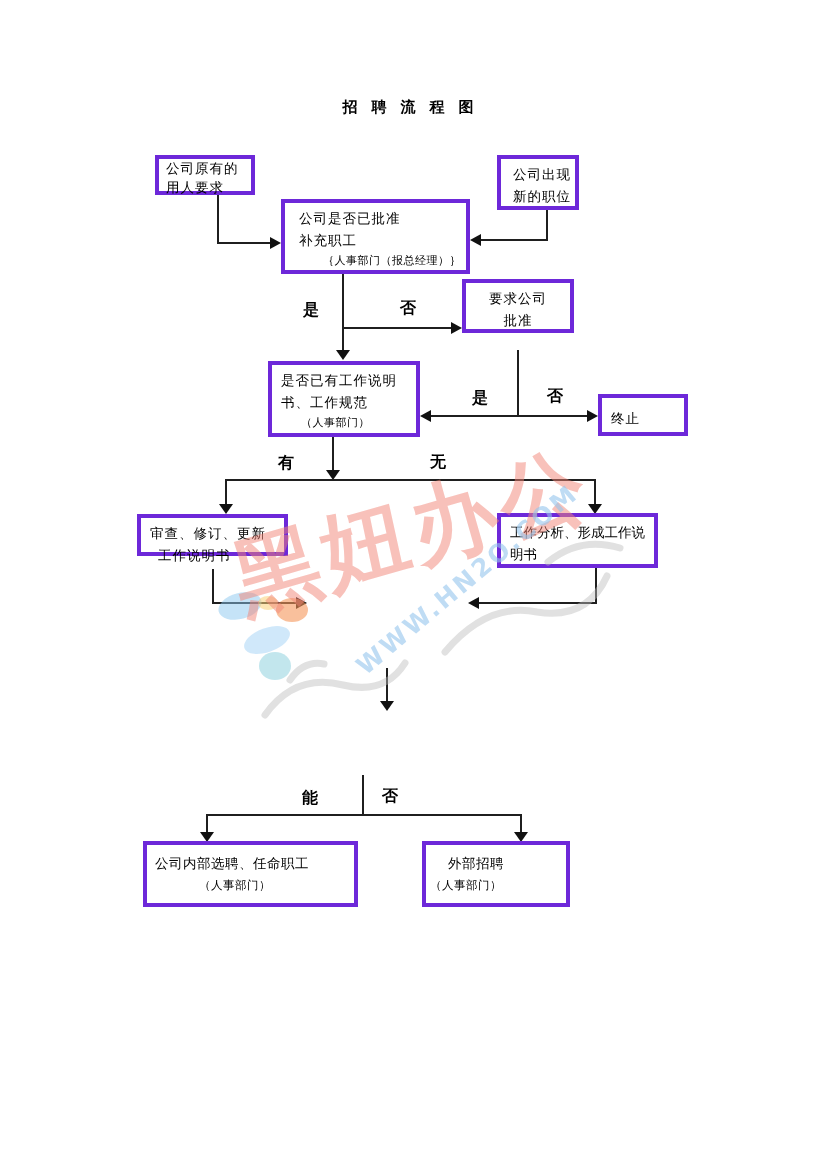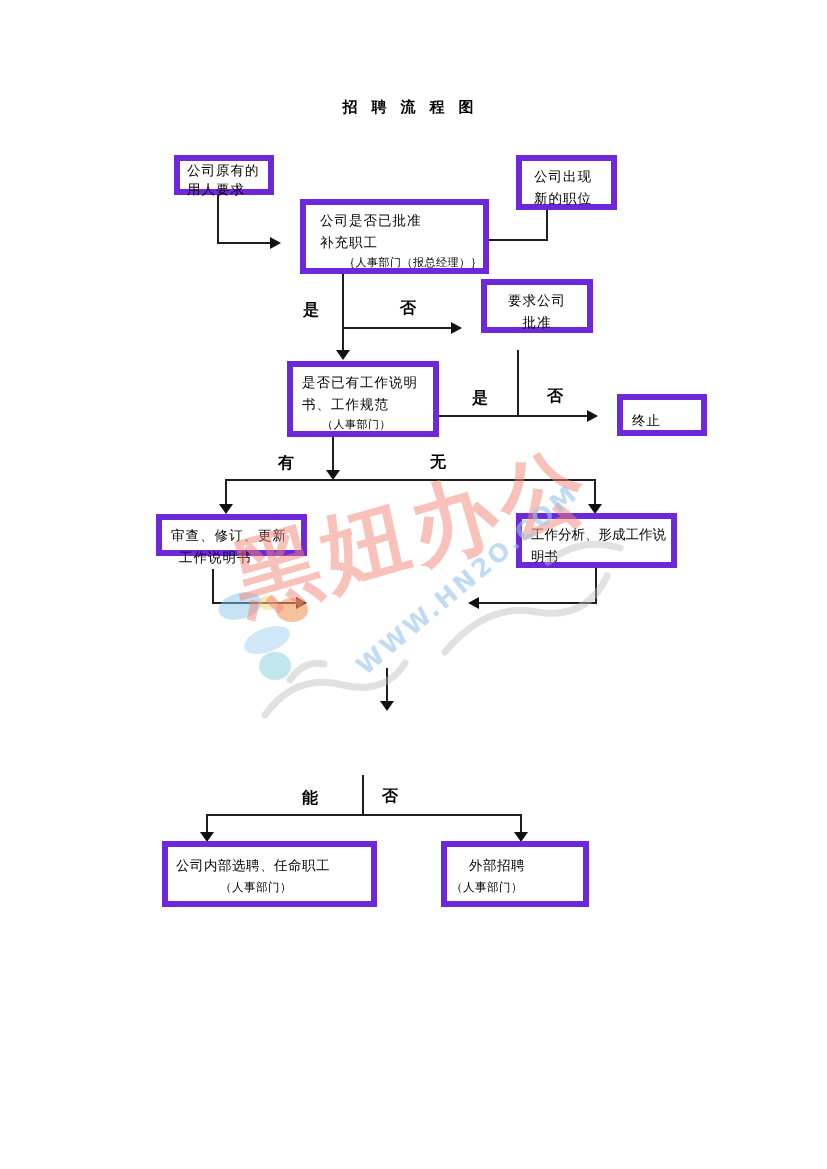--- a/index.html
+++ b/index.html
@@ -5,22 +5,22 @@
   html,body{margin:0;padding:0;background:#fff;}
   .page{
     position:relative;width:827px;height:1169px;margin:0 auto;background:#ffffff;
     font-family:"DejaVu Sans","Liberation Sans",sans-serif;color:#000;overflow:hidden;
   }
   .title{
     position:absolute;left:330px;top:98px;width:170px;text-align:center;
     font-size:15px;font-weight:bold;letter-spacing:14px;color:#000;white-space:nowrap;z-index:2;
   }
   .box{
-    position:absolute;background:#fff;border:6px solid #6d28d9;box-sizing:border-box;
-    font-size:13.5px;line-height:22px;letter-spacing:1px;z-index:2;margin-left:19px;
+    position:absolute;background:#fff;border:4px solid #6d28d9;box-sizing:border-box;
+    font-size:13.5px;line-height:22px;letter-spacing:1px;z-index:2;
   }
   .box .ln{display:block;white-space:nowrap;}
   .box .note{display:block;font-size:11px;line-height:16px;letter-spacing:0.5px;white-space:nowrap;}
   .blabel{
     position:absolute;font-size:16px;font-weight:bold;z-index:2;white-space:nowrap;
   }
   .line{position:absolute;background:#1f1f1f;z-index:1;}
   .ah{position:absolute;width:0;height:0;z-index:1;}
   .ah-r{border-top:6px solid transparent;border-bottom:6px solid transparent;border-left:11px solid #111;}
   .ah-l{border-top:6px solid transparent;border-bottom:6px solid transparent;border-right:11px solid #111;}
@@ -101,21 +101,21 @@
   <div class="blabel" style="left:278px;top:453px;">有</div>
   <div class="blabel" style="left:430px;top:452px;">无</div>
   <div class="blabel" style="left:302px;top:788px;">能</div>
   <div class="blabel" style="left:382px;top:786px;">否</div>
 
   <div class="box" style="left:155px;top:155px;width:100px;height:40px;padding:0 0 0 7px;line-height:19px;">
     <span class="ln">公司原有的</span>
     <span class="ln">用人要求</span>
   </div>
 
-  <div class="box" style="left:497px;top:155px;width:101px;height:55px;padding:4px 0 0 12px;">
+  <div class="box" style="left:497px;top:155px;width:82px;height:55px;padding:4px 0 0 12px;">
     <span class="ln">公司出现</span>
     <span class="ln">新的职位</span>
   </div>
 
   <div class="box" style="left:281px;top:199px;width:189px;height:75px;padding:4px 0 0 14px;">
     <span class="ln">公司是否已批准</span>
     <span class="ln">补充职工</span>
     <span class="note" style="padding-left:24px;margin-top:2px;">｛人事部门（报总经理）｝</span>
   </div>
 

